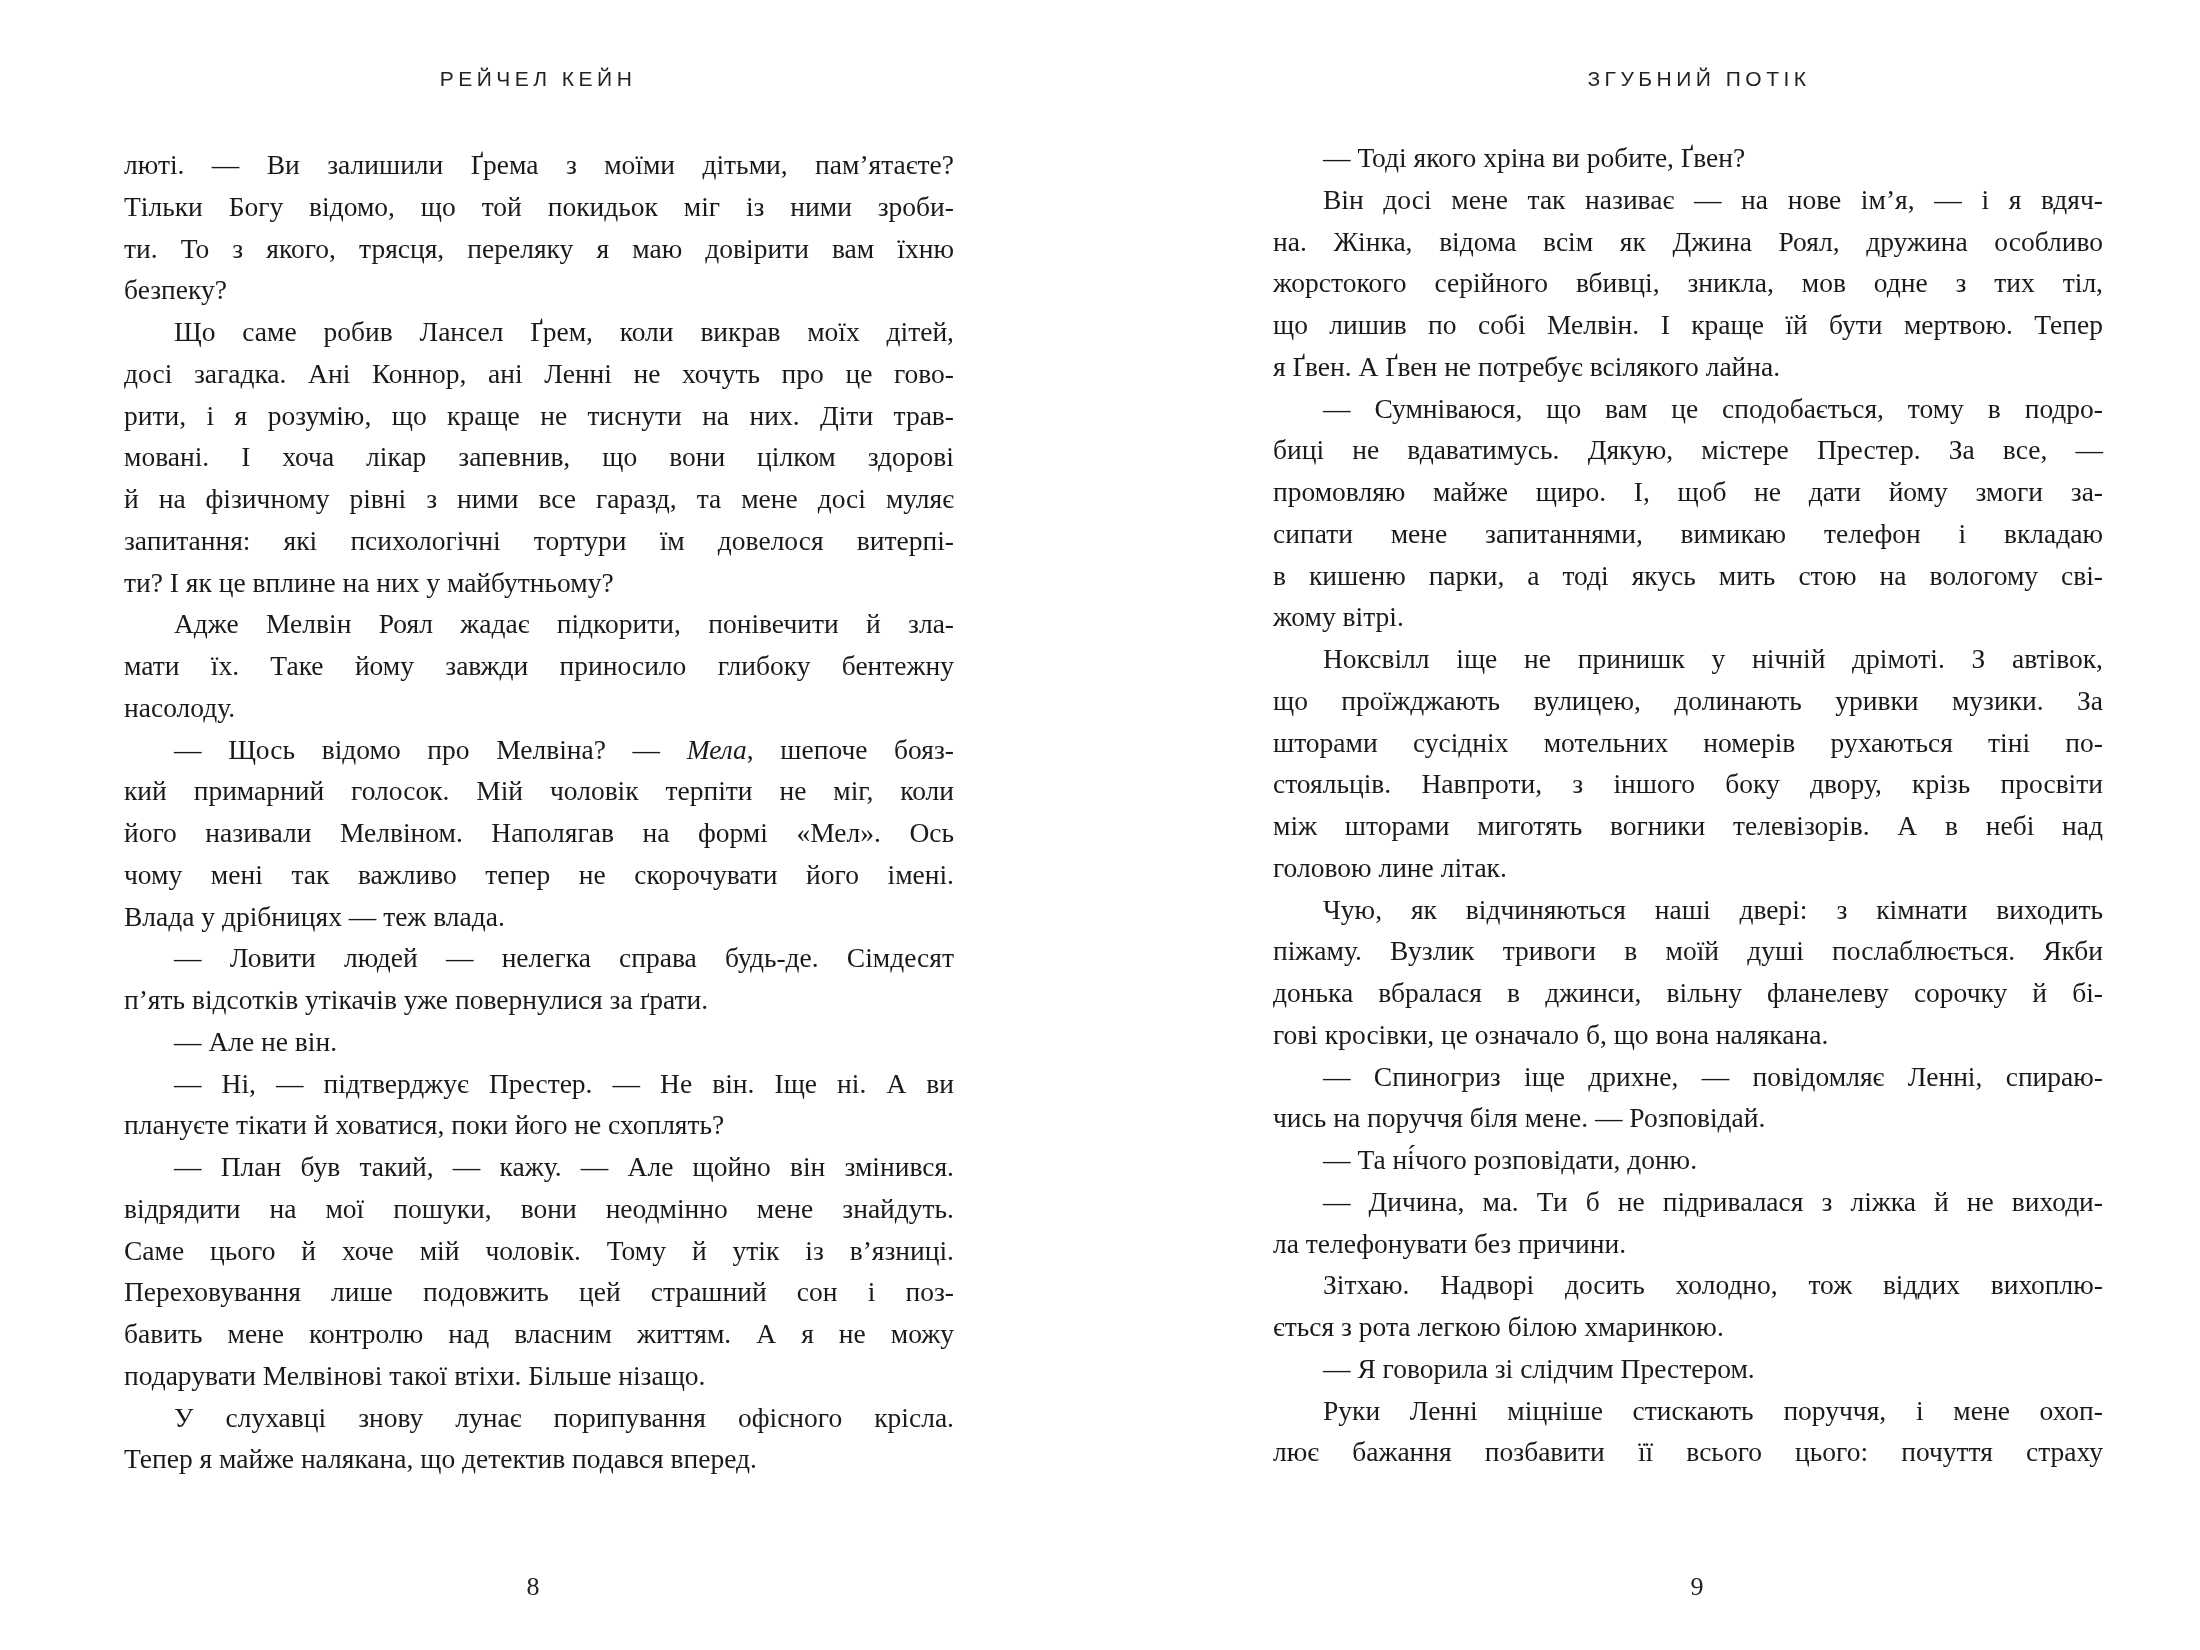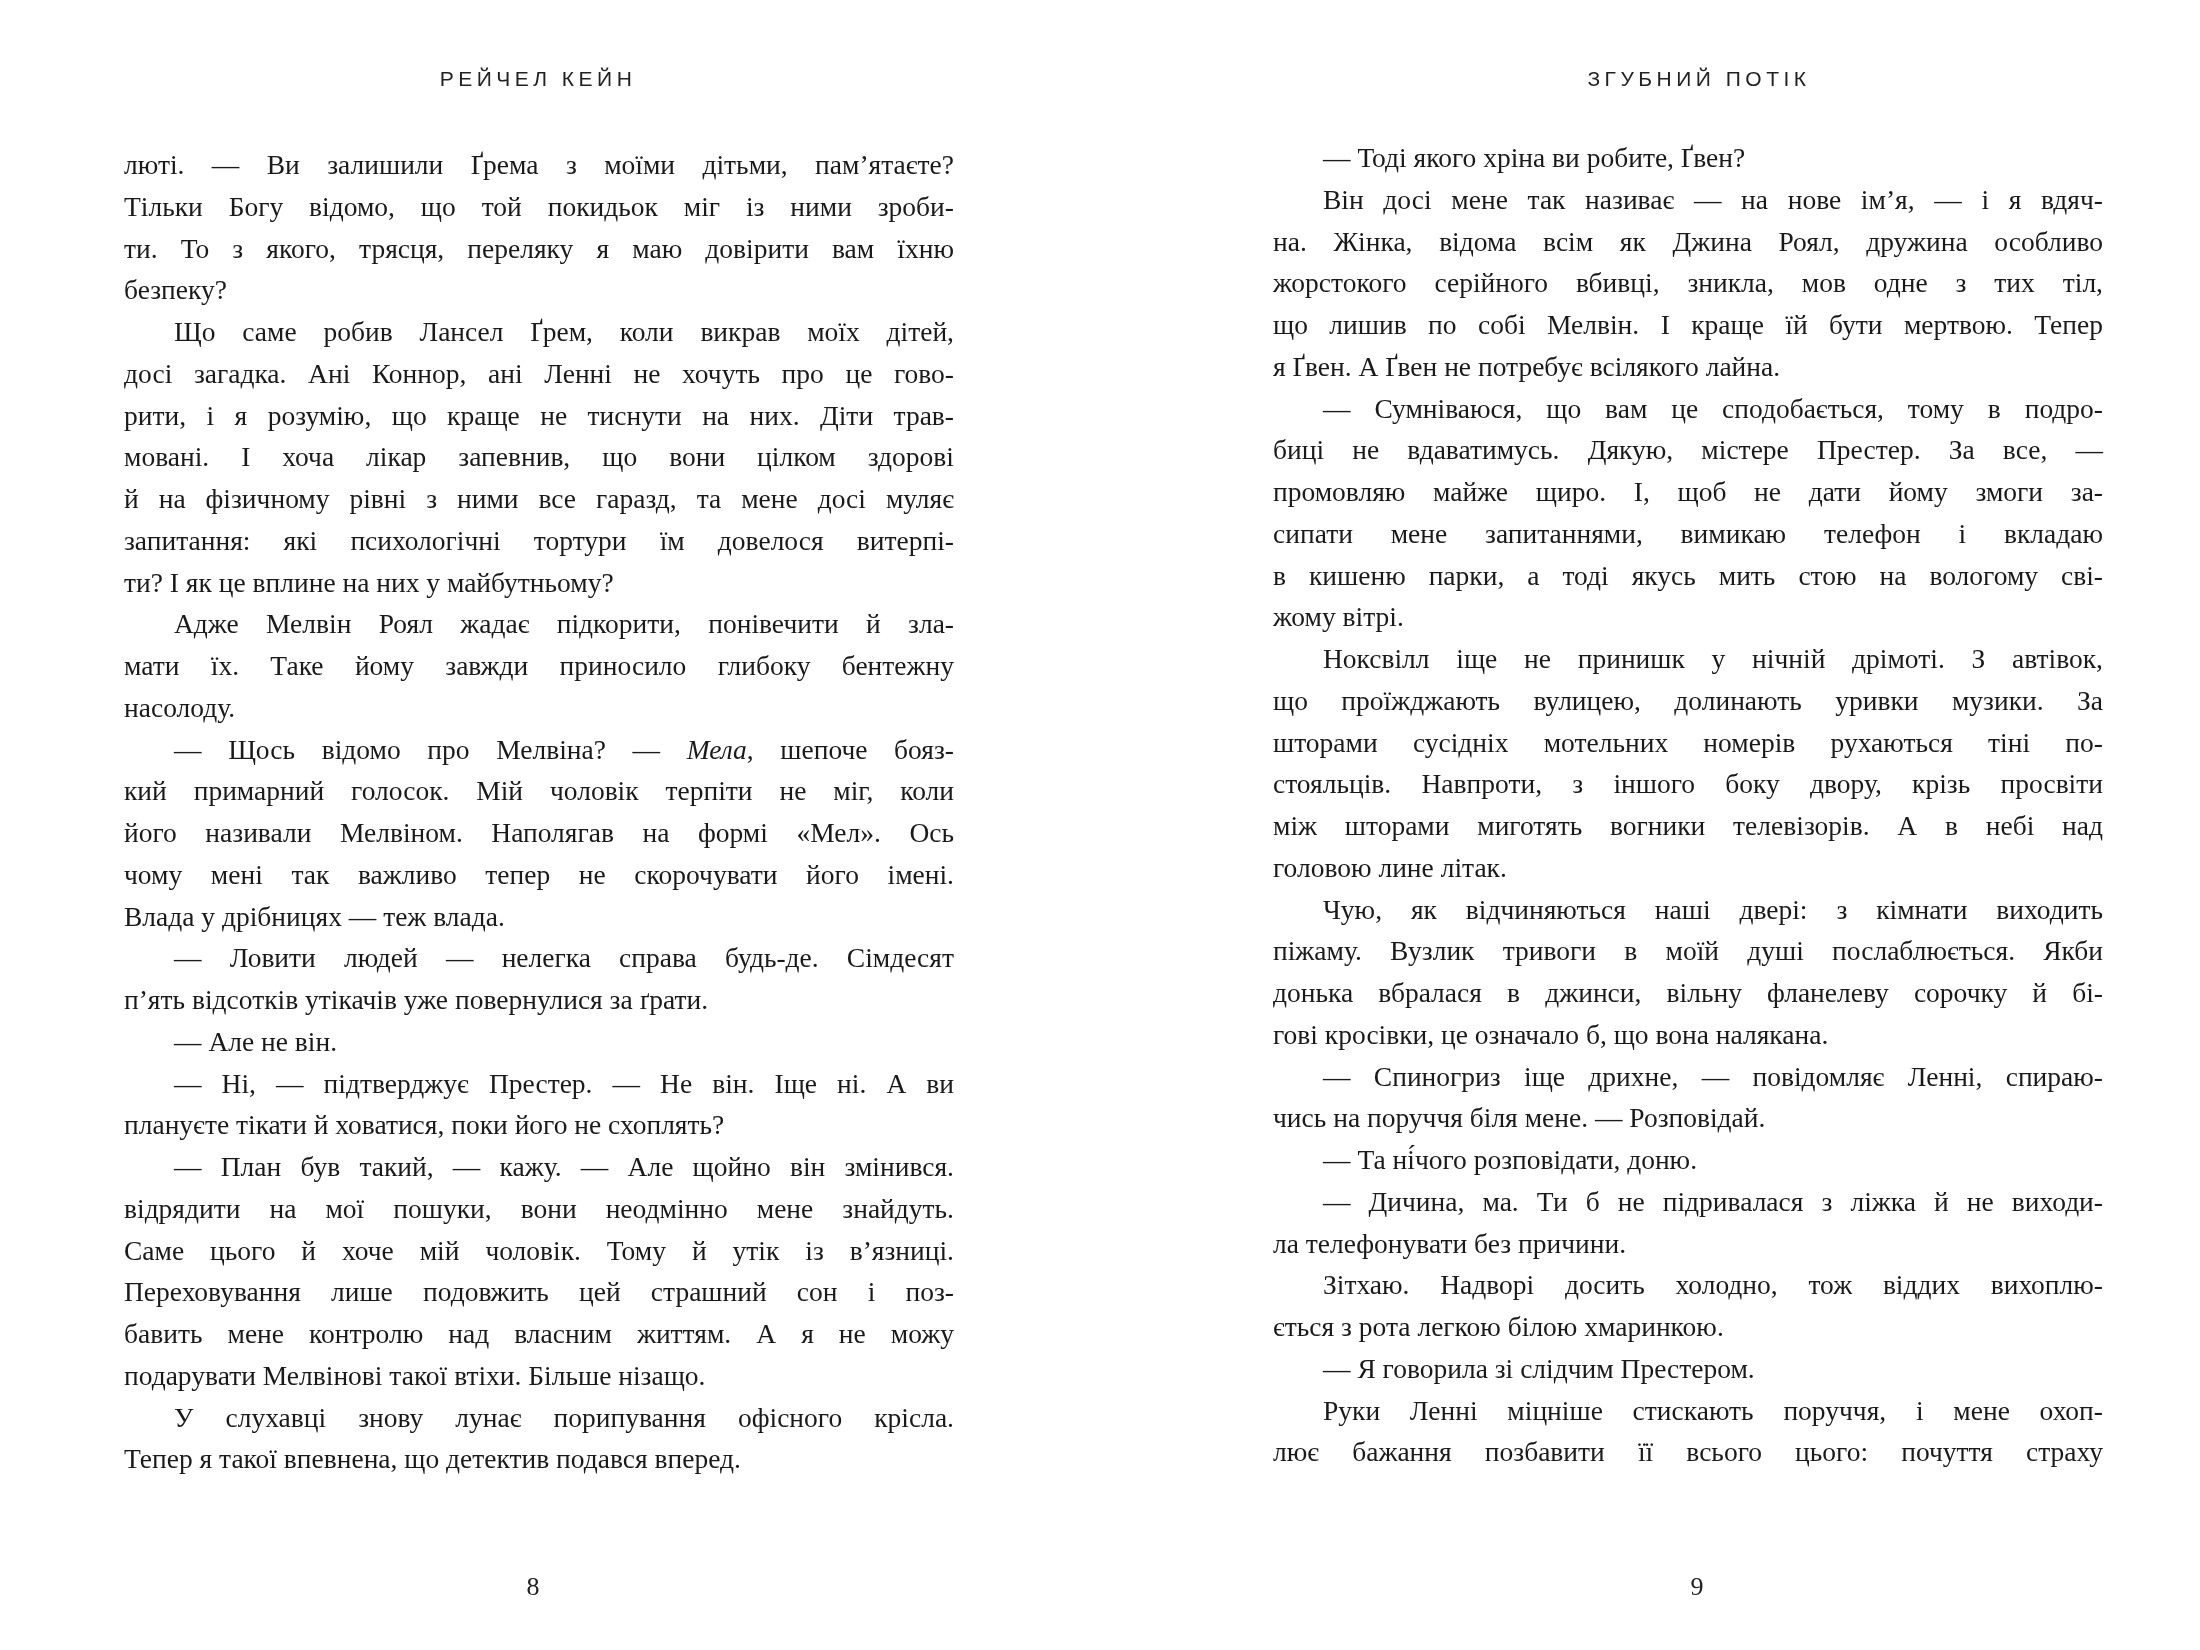--- a/index.html
+++ b/index.html
@@ -100,21 +100,21 @@
       <span class="line indent last">— Але не він.</span>
       <span class="line indent">— Ні, — підтверджує Престер. — Не він. Іще ні. А ви</span>
       <span class="line last">плануєте тікати й ховатися, поки його не схоплять?</span>
       <span class="line indent">— План був такий, — кажу. — Але щойно він змінився.</span>
       <span class="line">відрядити на мої пошуки, вони неодмінно мене знайдуть.</span>
       <span class="line">Саме цього й хоче мій чоловік. Тому й утік із в’язниці.</span>
       <span class="line">Переховування лише подовжить цей страшний сон і поз-</span>
       <span class="line">бавить мене контролю над власним життям. А я не можу</span>
       <span class="line last">подарувати Мелвінові такої втіхи. Більше нізащо.</span>
       <span class="line indent">У слухавці знову лунає порипування офісного крісла.</span>
-      <span class="line last">Тепер я такої впевнена, що детектив подався вперед.</span>
+      <span class="line last">Тепер я майже налякана, що детектив подався вперед.</span>
     </div>
   <div class="folio">8</div>
 </div>
 
 <div class="page right">
   <div class="running-head">ЗГУБНИЙ ПОТІК</div>
   <div class="text-block">
       <span class="line indent last">— Тоді якого хріна ви робите, Ґвен?</span>
       <span class="line indent">Він досі мене так називає — на нове ім’я, — і я вдяч-</span>
       <span class="line">на. Жінка, відома всім як Джина Роял, дружина особливо</span>

